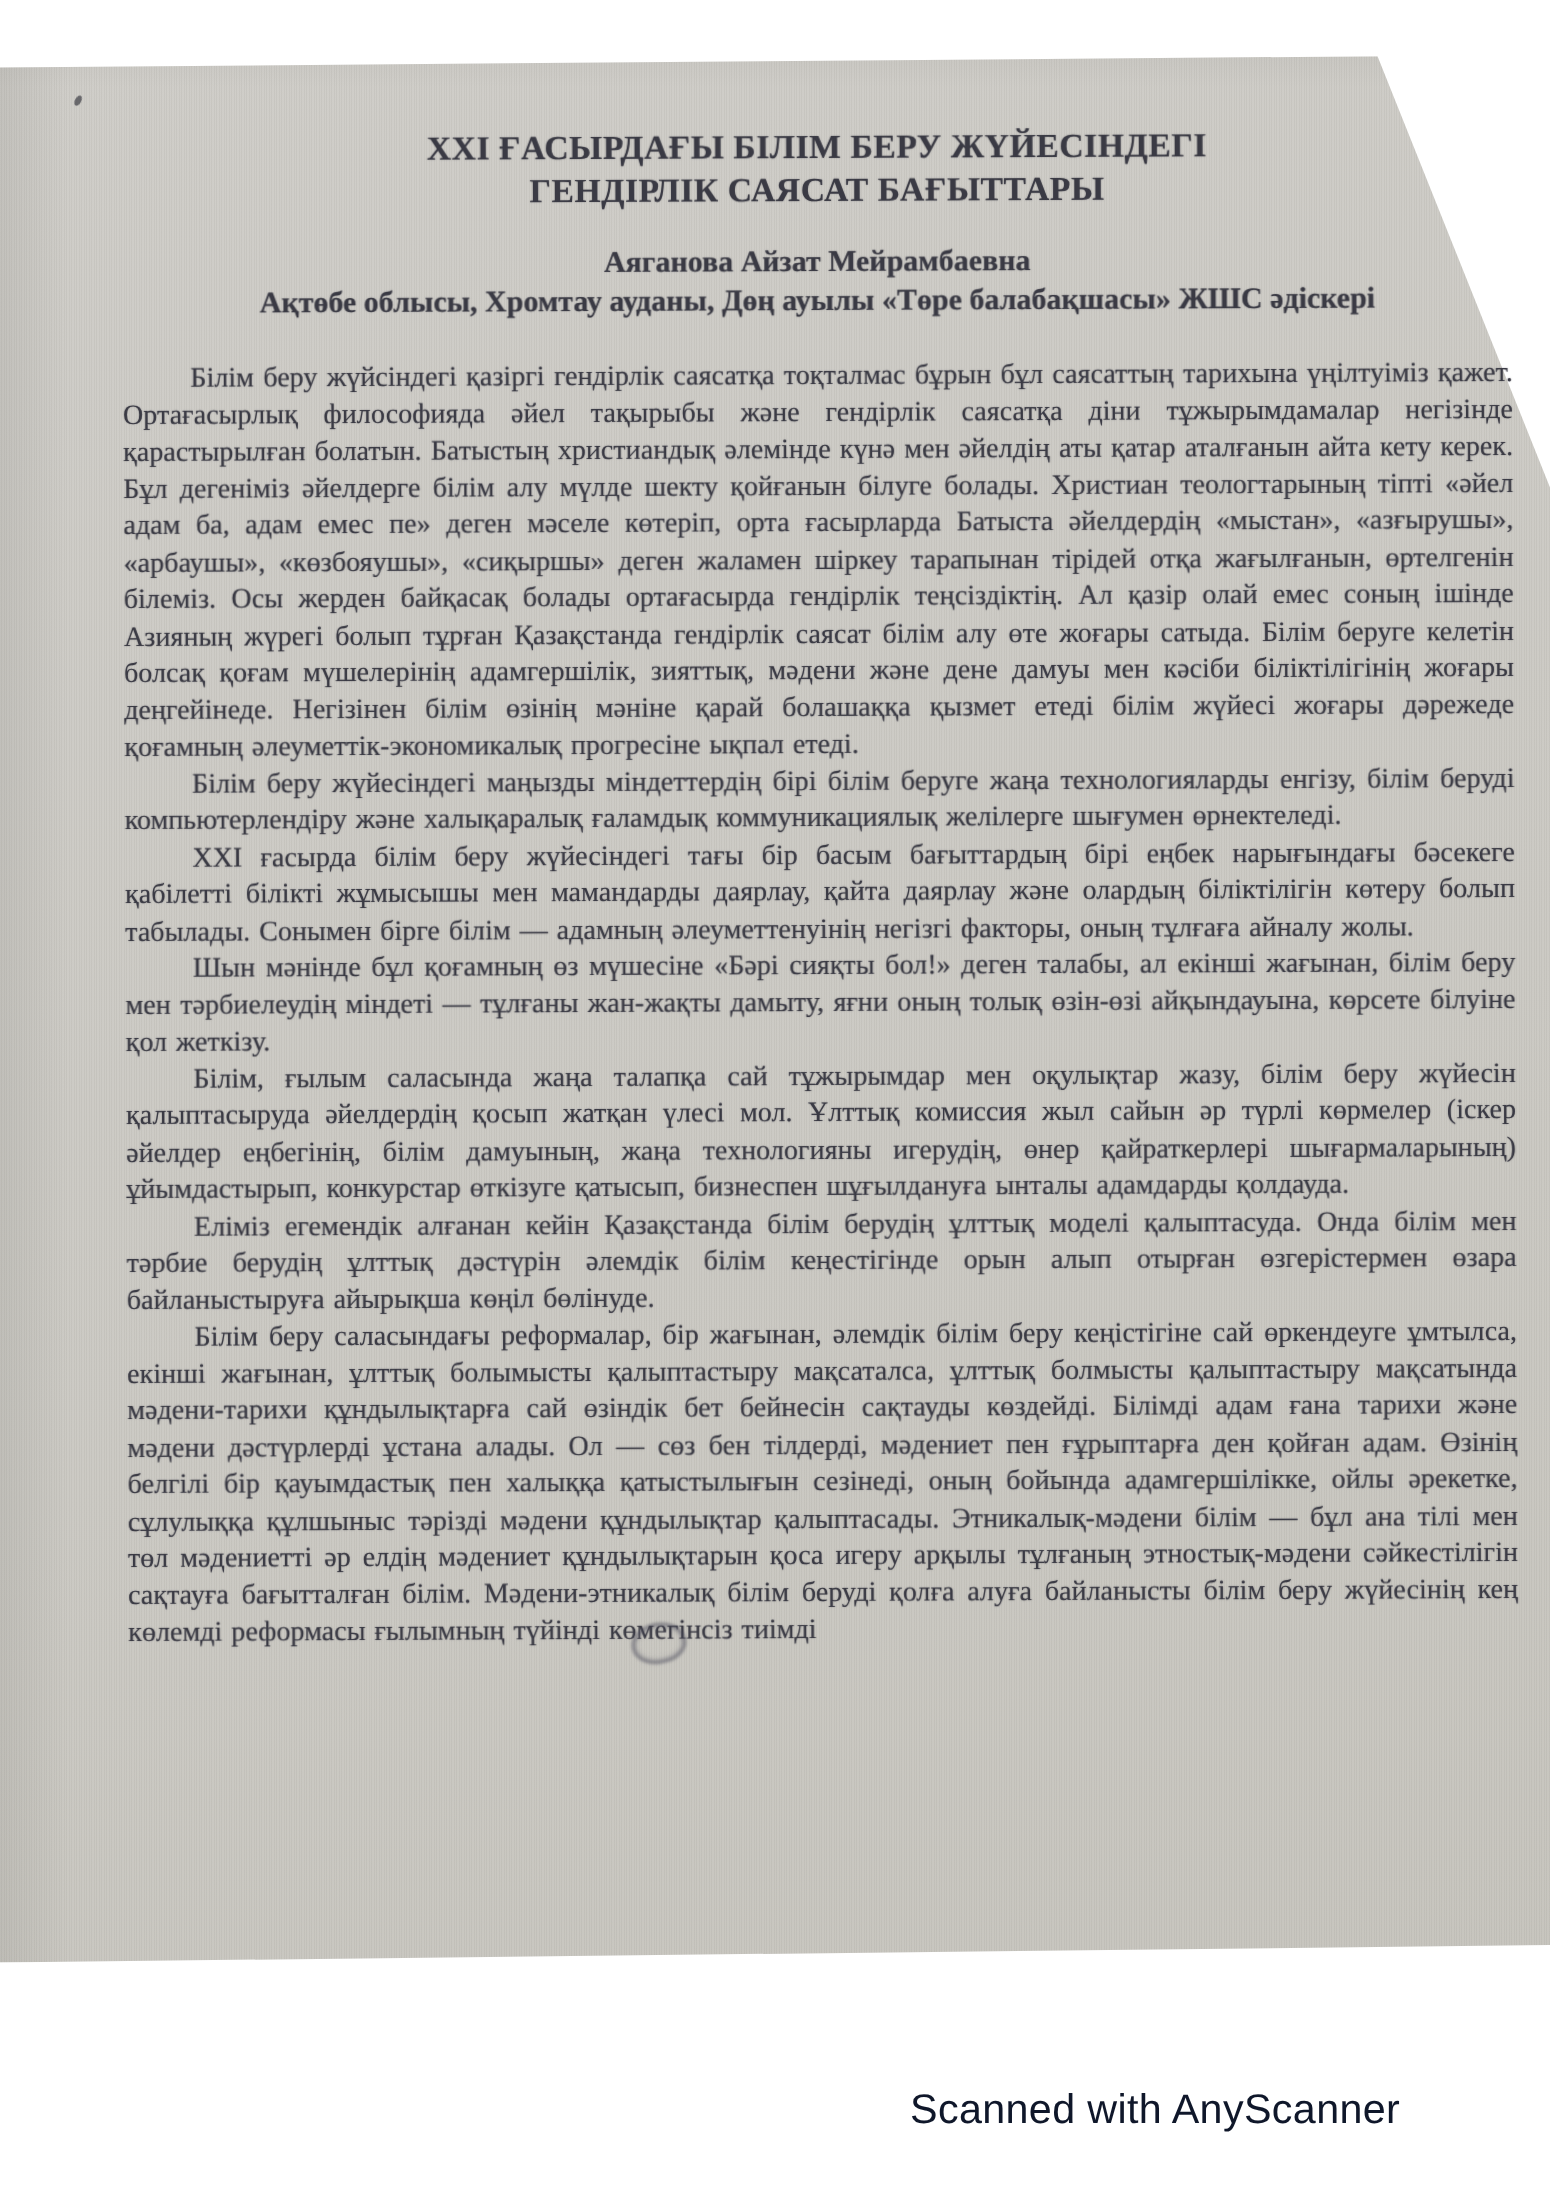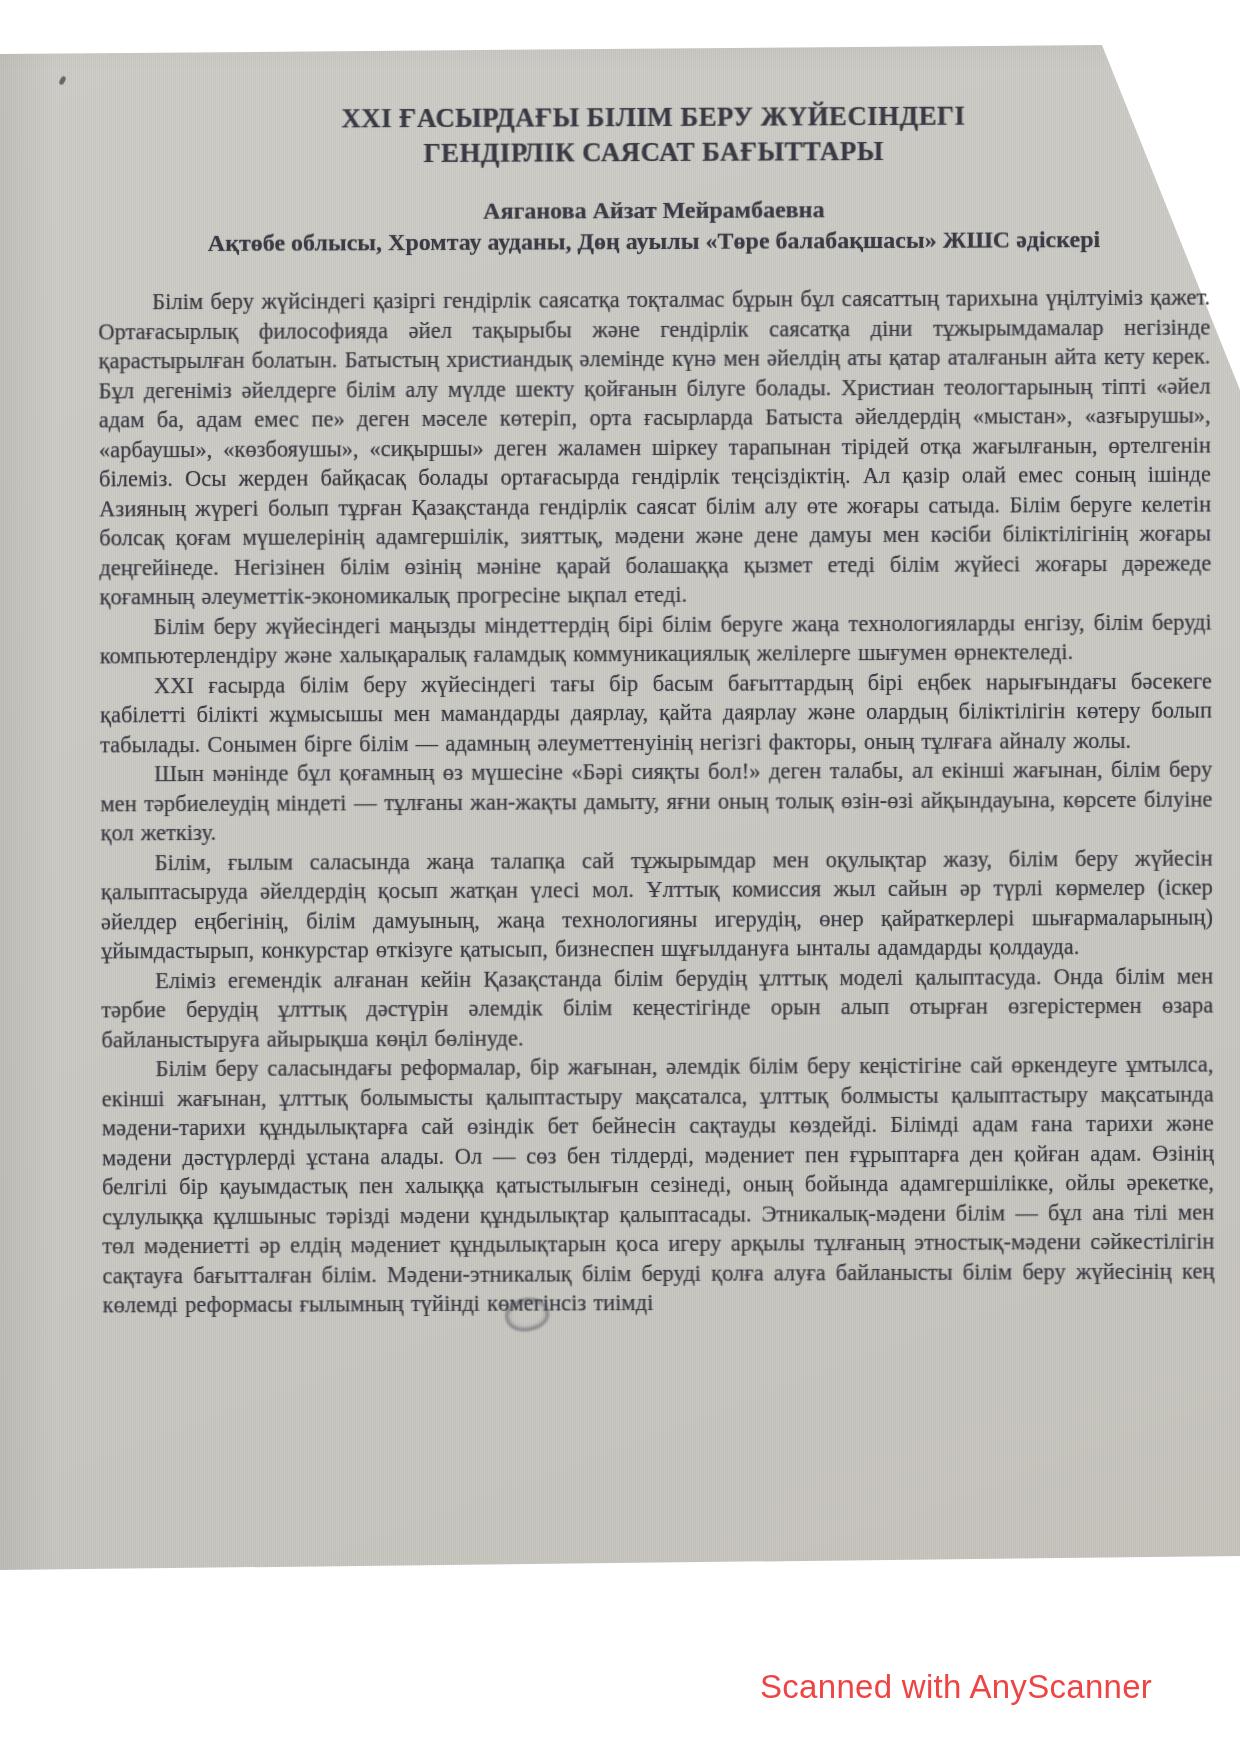--- a/index.html
+++ b/index.html
@@ -78,25 +78,25 @@
     width: 38px; height: 27px;
     border: 3px solid rgba(72,72,88,0.5);
     border-radius: 55% 60% 50% 58%;
     box-shadow: inset 0 0 4px rgba(72,72,88,0.45);
     transform: rotate(-14deg);
     filter: blur(1.1px);
   }
 
   
   .watermark {
-    position: absolute; left: 760px; top: 1668px;
+    position: absolute; left: 728px; top: 1668px;
     font-family: "Liberation Sans", sans-serif;
     font-size: 33px;
     letter-spacing: 0.3px;
-    color: #ef4444;
+    color: #0f172a;
   }
 </style>
 </head>
 <body>
 
 <div class="paper">
   <span class="speck"></span>
 </div>
 
 <div class="content">

